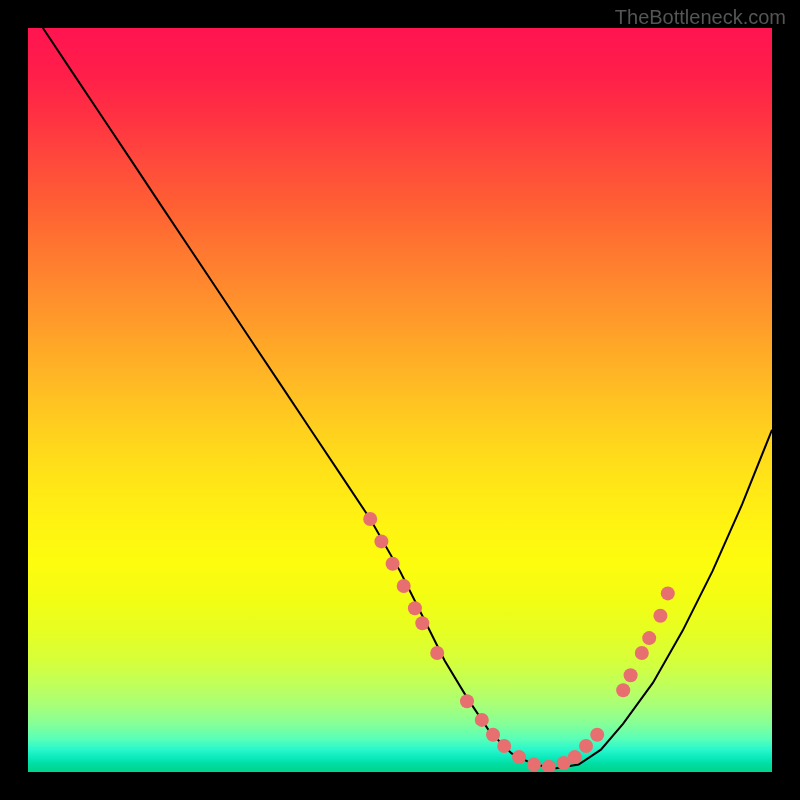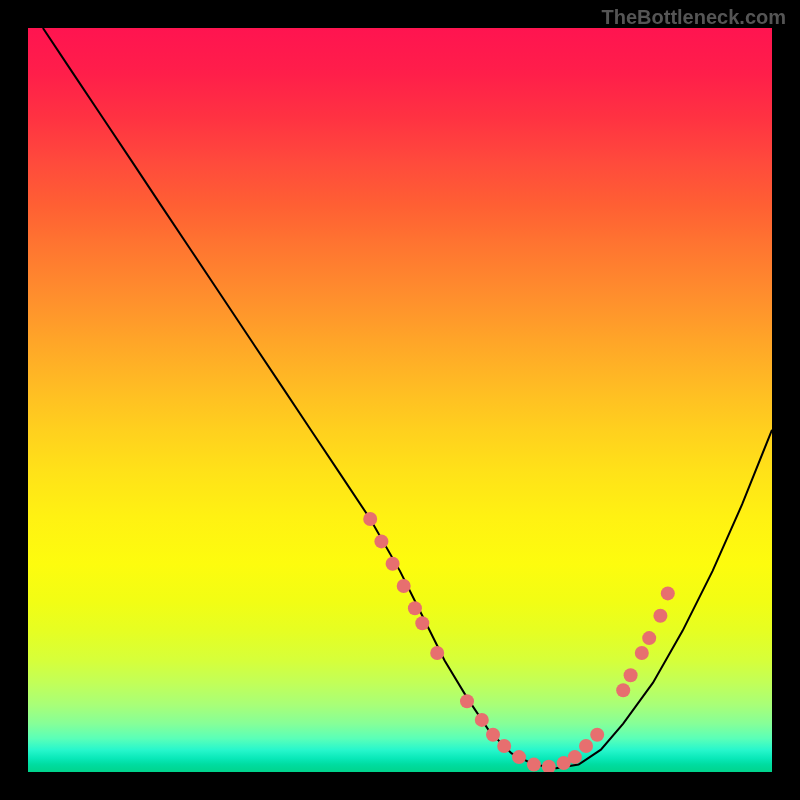--- a/index.html
+++ b/index.html
@@ -10,21 +10,21 @@
     position: relative;
     overflow: hidden;
     font-family: Arial, sans-serif;
   }
   .watermark {
     position: absolute;
     top: 6px;
     right: 14px;
     color: #555;
     font-size: 20px;
-    font-weight: 700;
+    font-weight: 400;
     z-index: 10;
   }
   .plot-area {
     position: absolute;
     left: 28px;
     top: 28px;
     width: 744px;
     height: 744px;
     overflow: hidden;
   }

